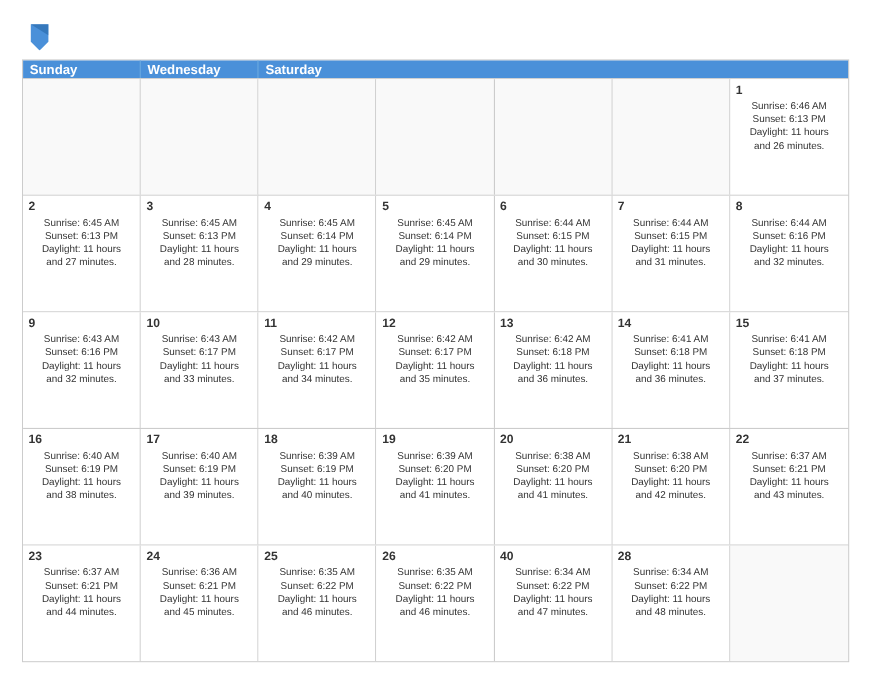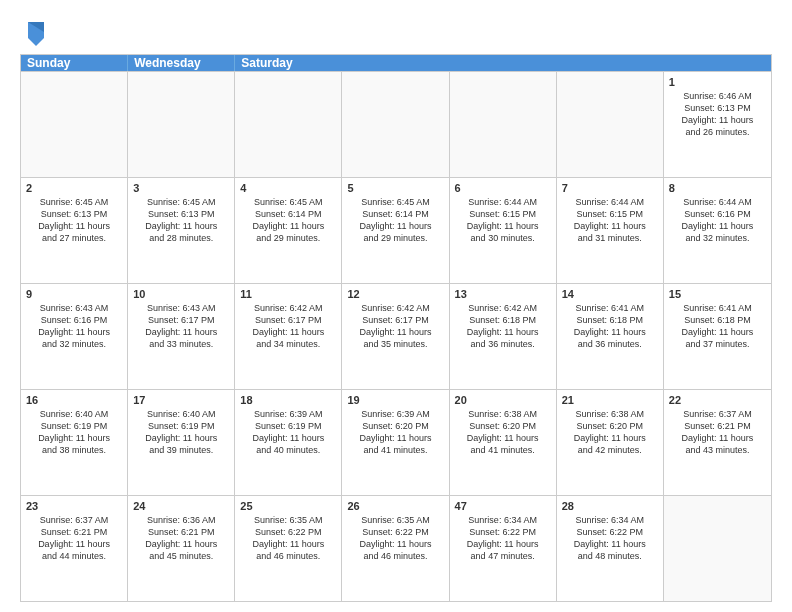--- a/index.html
+++ b/index.html
@@ -336,21 +336,21 @@
 and 46 minutes.</div>
           </div>
           <div class="cal-cell">
             <span class="day-num">26</span>
             <div class="cell-info" style="white-space: pre-line;">Sunrise: 6:35 AM
 Sunset: 6:22 PM
 Daylight: 11 hours
 and 46 minutes.</div>
           </div>
           <div class="cal-cell">
-            <span class="day-num">47</span>
+            <span class="day-num">40</span>
             <div class="cell-info" style="white-space: pre-line;">Sunrise: 6:34 AM
 Sunset: 6:22 PM
 Daylight: 11 hours
 and 47 minutes.</div>
           </div>
           <div class="cal-cell">
             <span class="day-num">28</span>
             <div class="cell-info" style="white-space: pre-line;">Sunrise: 6:34 AM
 Sunset: 6:22 PM
 Daylight: 11 hours

